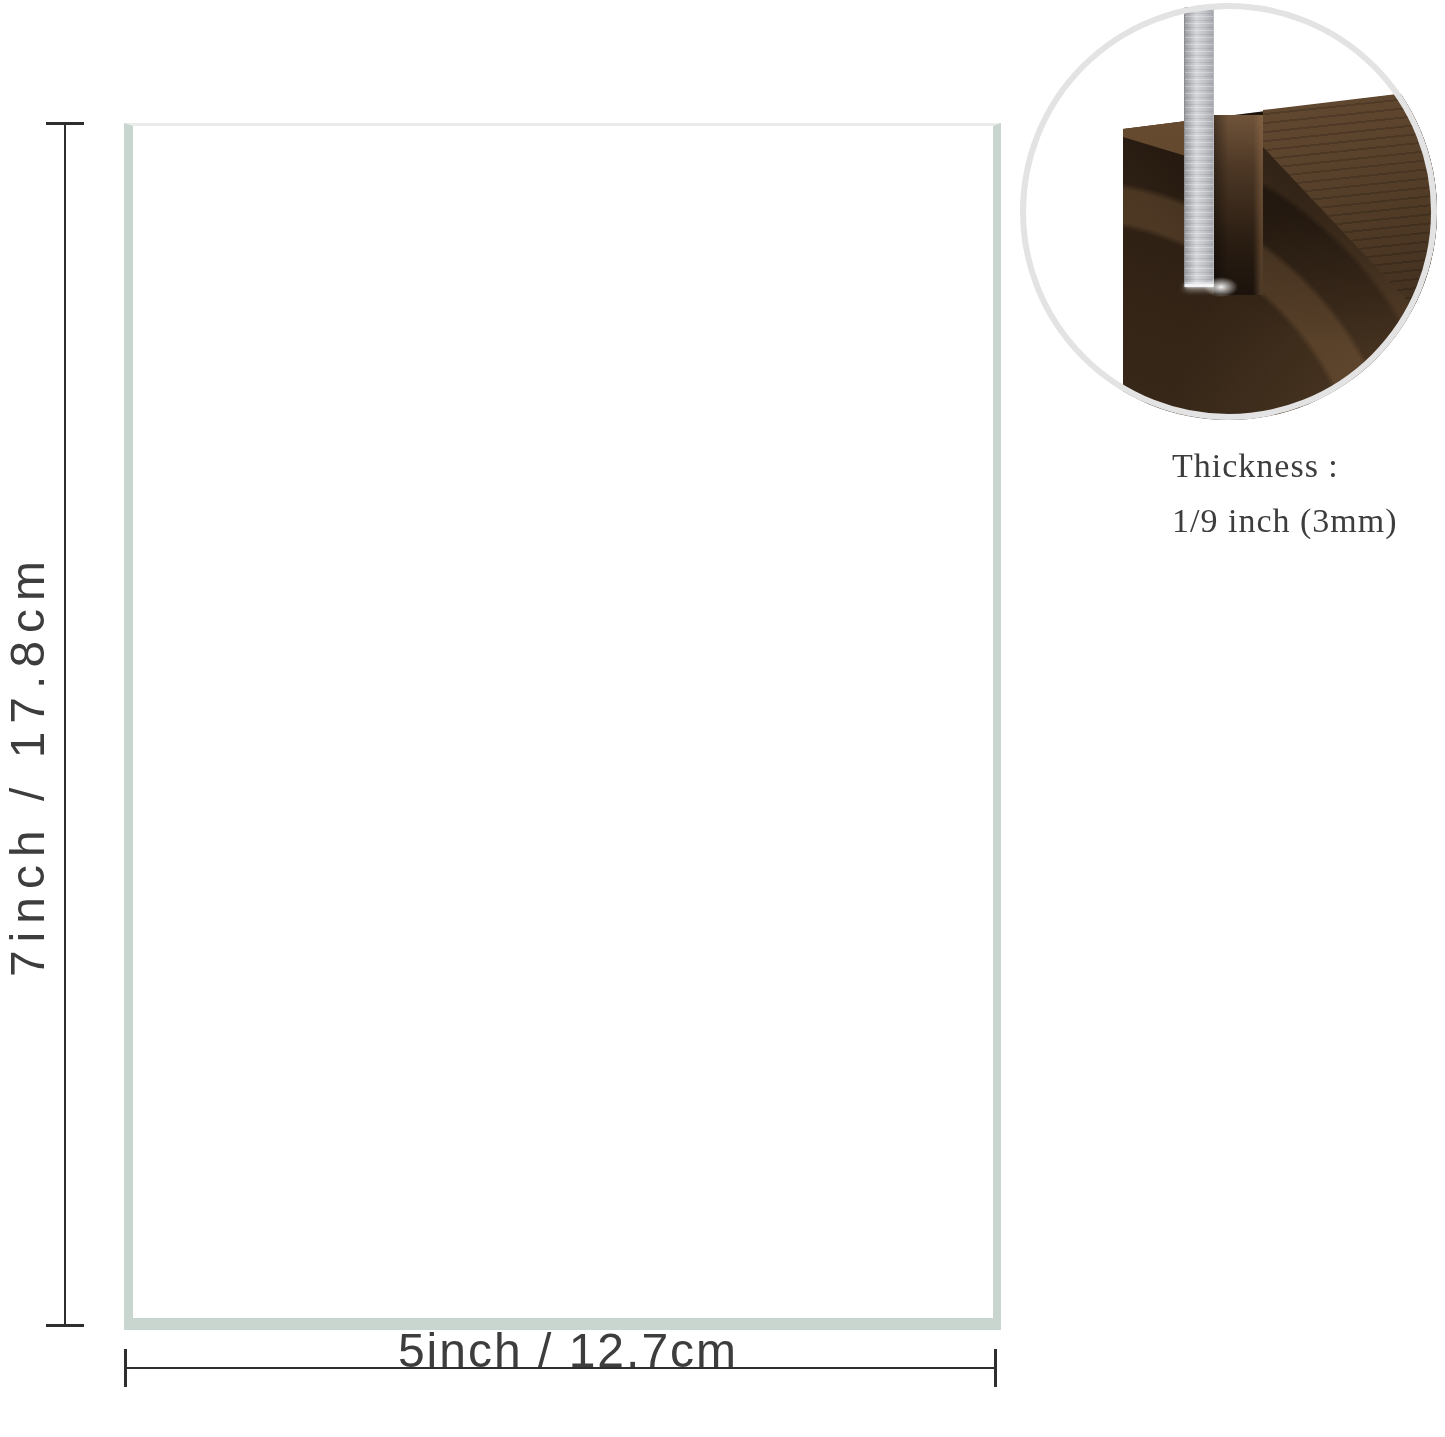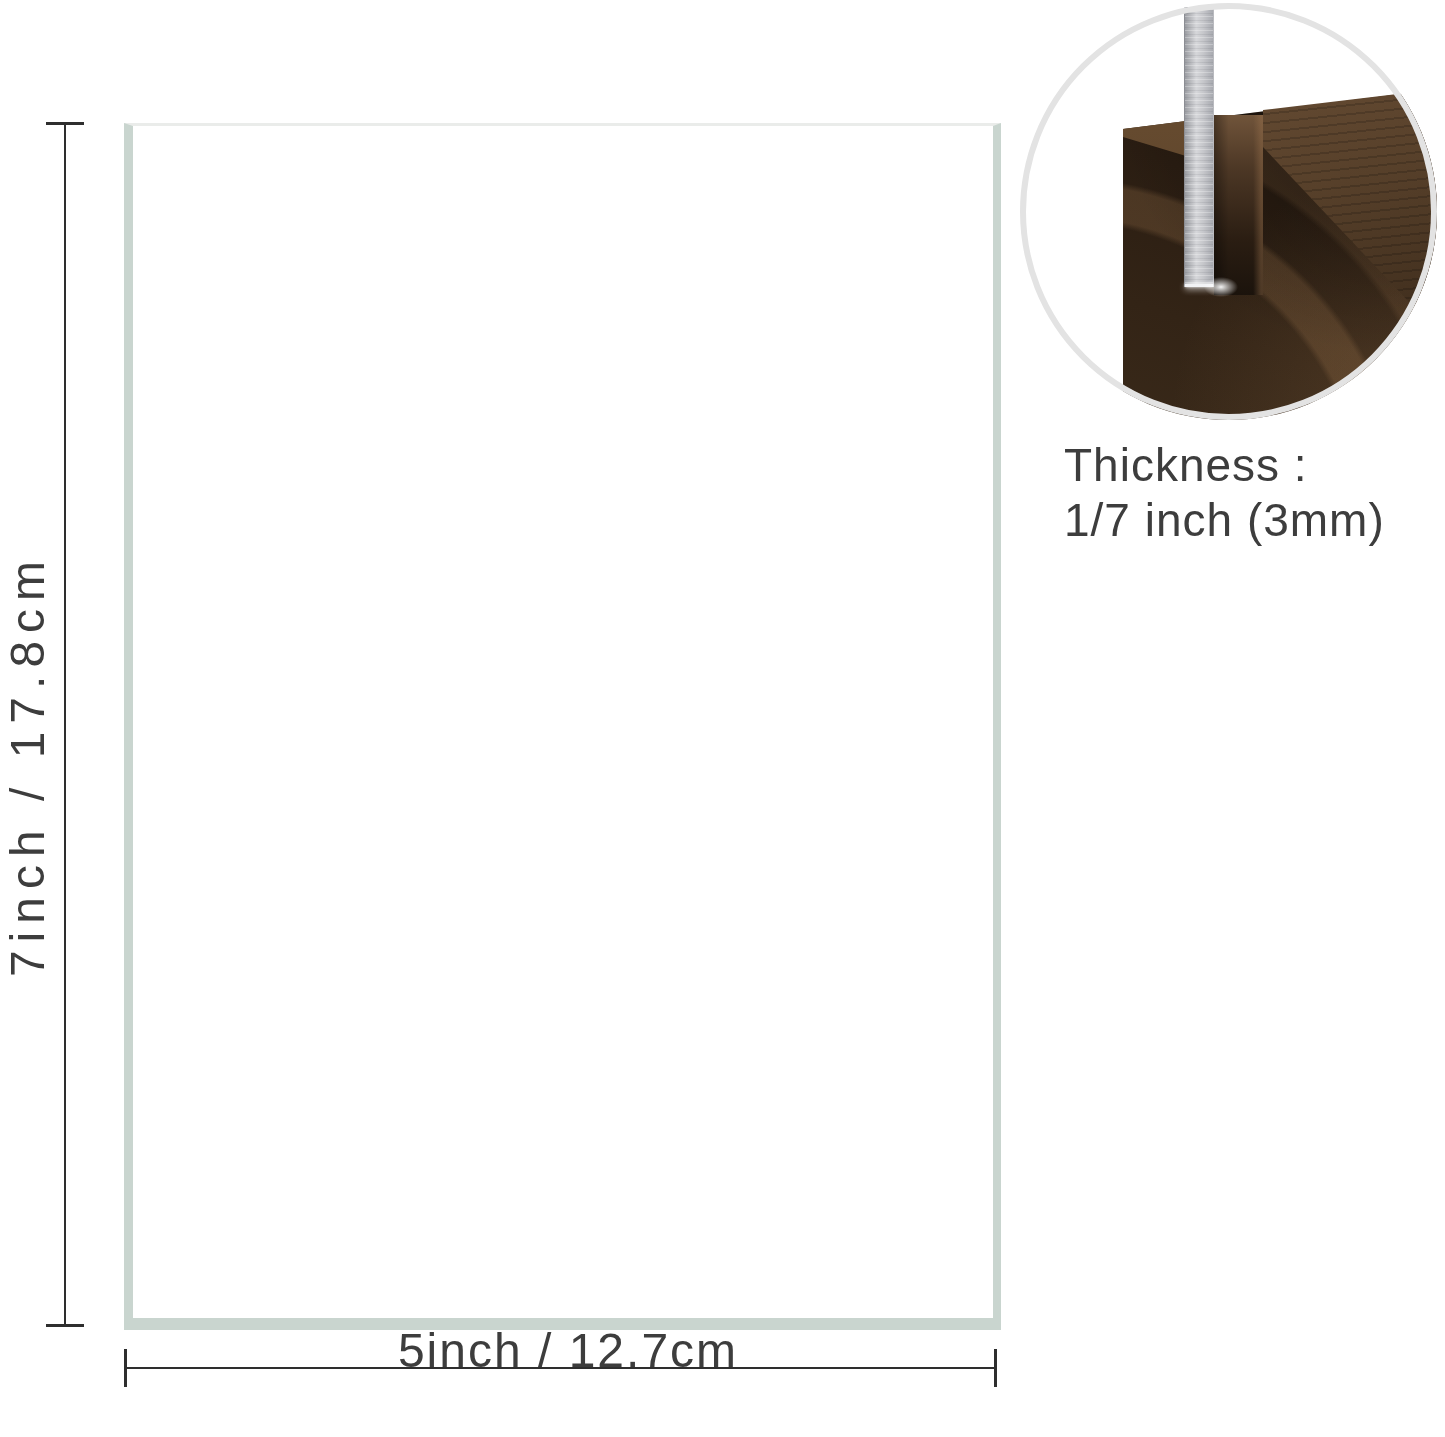--- a/index.html
+++ b/index.html
@@ -86,22 +86,22 @@
   .acrylic-strip::after{
     content:"";position:absolute;left:0;right:0;bottom:0;height:3px;background:#f2f3f5;
     box-shadow:0 2px 6px rgba(255,255,255,.95),0 0 3px #fff;
   }
   .acrylic-glint{
     left:184px;top:274px;width:34px;height:20px;z-index:5;
     background:radial-gradient(closest-side,rgba(255,255,255,.95),rgba(255,255,255,0));
   }
   
   .thickness-caption{
-    position:absolute;left:1064px;top:438px;font-size:46px;line-height:55px;
-    letter-spacing:1px;color:var(--text,#3d3d3d);white-space:nowrap;
+    position:absolute;left:1172px;top:438px;font-size:34px;line-height:55px;
+    letter-spacing:1px;color:var(--text,#3d3d3d);white-space:nowrap;font-family:Liberation Serif, serif;
   }
 </style>
 </head>
 <body>
 
 <div id="canvas">
 
   <div class="sheet"></div>
 
   <div class="dim v-line"></div>
@@ -121,16 +121,16 @@
       <div class="wood-top-right"></div>
       <div class="wood-slot"></div>
       <div class="acrylic-strip"></div>
       <div class="acrylic-glint"></div>
     </div>
     <div class="inset-ring"></div>
   </div>
 
   <div class="thickness-caption">
     <div>Thickness :</div>
-    <div>1/7 inch (3mm)</div>
+    <div>1/9 inch (3mm)</div>
   </div>
 
 </div>
 
 </body></html>

